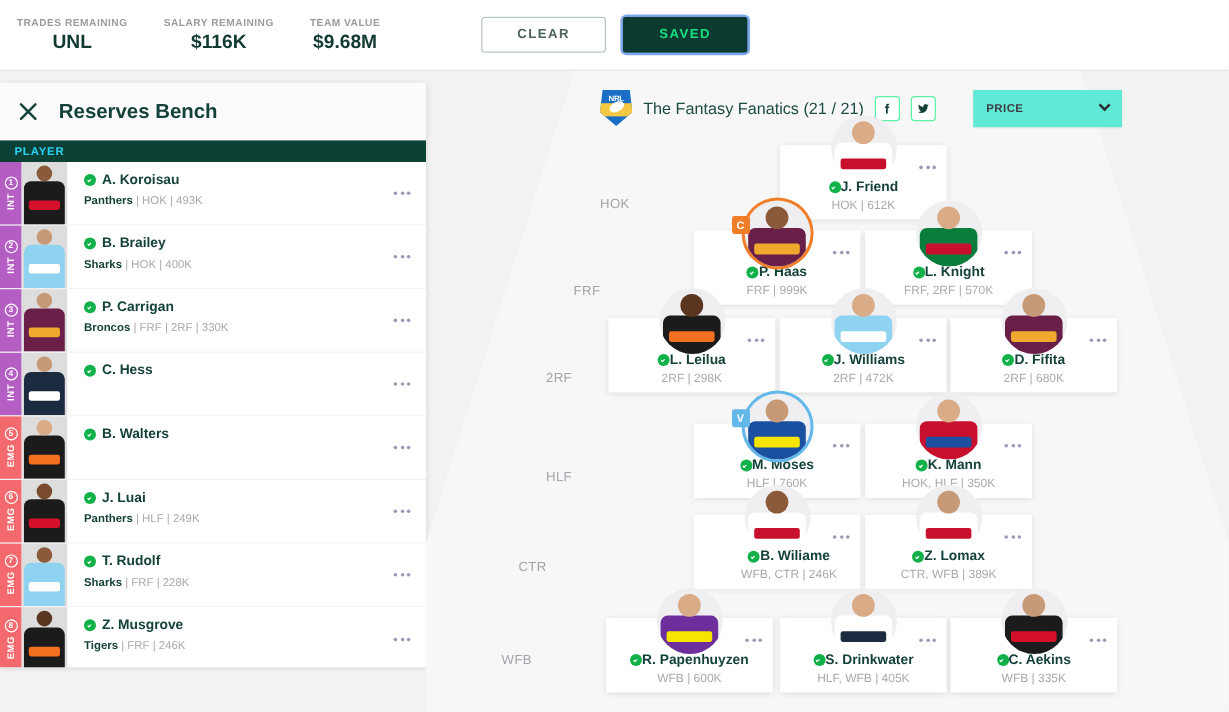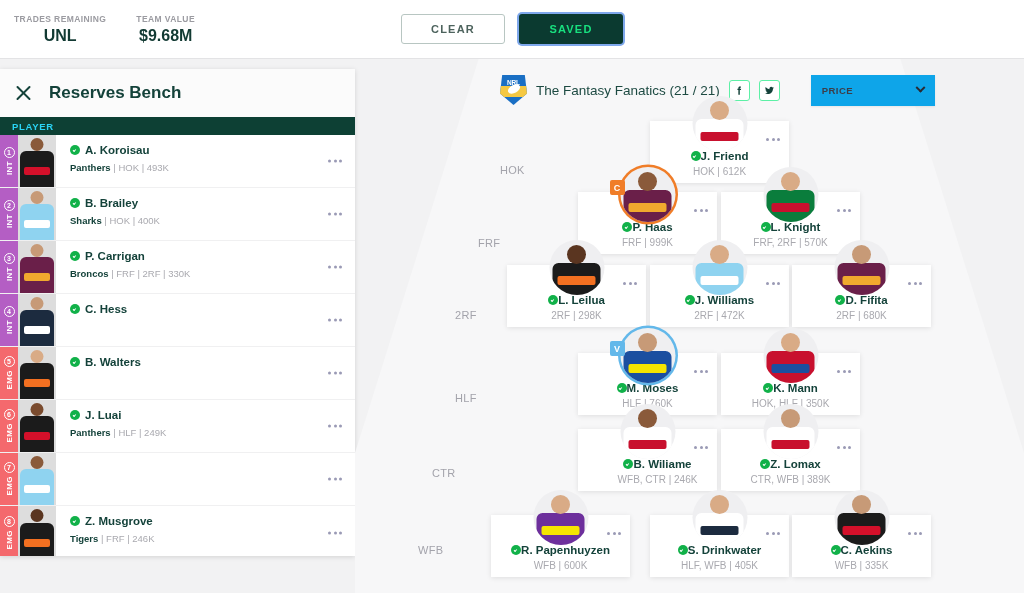--- a/index.html
+++ b/index.html
@@ -163,21 +163,21 @@
     font-size: 6.5px; font-weight: 700; color: #fff; letter-spacing: -.2px;
   }
   .team-name { font-size: 13.5px; color: #1d4a42; }
   .social {
     width: 21px; height: 21px; border: 1px solid #5df0a6; border-radius: 3px;
     background: #fff; display: flex; align-items: center; justify-content: center;
     cursor: pointer;
   }
   .social svg { width: 11px; height: 11px; fill: #14423a; }
   .price-select {
-    margin-left: 22px; width: 124px; height: 31px; background: #0ea5e9;
+    margin-left: 22px; width: 124px; height: 31px; background: #5eead4;
     display: flex; align-items: center; justify-content: space-between;
     padding: 0 11px; cursor: pointer; box-shadow: 0 1px 2px rgba(0,0,0,.07);
   }
   .price-select span {
     font-size: 9.5px; font-weight: 700; letter-spacing: .4px; color: #3d3d48;
   }
   .chev {
     width: 7px; height: 7px; border-right: 2px solid #2a2a33;
     border-bottom: 2px solid #2a2a33; transform: rotate(45deg) translate(-2px,-2px);
   }
@@ -227,20 +227,24 @@
 </head>
 <body>
 
 <div id="app">
 
   <div class="topbar">
     <div class="stats">
       <div class="stat">
         <div class="stat-label">TRADES REMAINING</div>
         <div class="stat-value">UNL</div>
+      </div>
+      <div class="stat">
+        <div class="stat-label">SALARY REMAINING</div>
+        <div class="stat-value">$116K</div>
       </div>
       <div class="stat">
         <div class="stat-label">TEAM VALUE</div>
         <div class="stat-value">$9.68M</div>
       </div>
     </div>
     <div class="topbar-actions">
       <div class="btn btn-clear">CLEAR</div>
       <div class="btn btn-saved">SAVED</div>
     </div>
@@ -408,20 +412,27 @@
             <div class="slot-text">EMG</div>
             <div class="slot-num">7</div>
           </div>
           <div class="bench-avatar">
             <div class="jersey">
               <div class="torso" style="background:#8fd3f0"></div>
               <div class="band" style="background:#ffffff"></div>
               <div class="head" style="background:#8a5a3a"></div>
             </div>
           </div>
+          <div class="bench-info">
+            <div class="bench-name">
+              <span class="ok-dot"></span>
+              <span>T. Rudolf</span>
+            </div>
+            <div class="bench-meta"><b>Sharks</b><span> | FRF | 228K</span></div>
+          </div>
           <div class="dots">
             <i></i>
             <i></i>
             <i></i>
           </div>
         </div>
         <div class="bench-row">
           <div class="slot-tag emg">
             <div class="slot-text">EMG</div>
             <div class="slot-num">8</div>
@@ -669,21 +680,21 @@
             <i></i>
             <i></i>
             <i></i>
           </div>
           <div class="pname">
             <span class="ok-dot"></span>
             <span>Z. Lomax</span>
           </div>
           <div class="pmeta">CTR, WFB | 389K</div>
         </div>
-        <div class="pcard" style="left: 136px; top: 456px;">
+        <div class="pcard" style="left: 150px; top: 456px;">
           <div class="avatar">
             <div class="jersey">
               <div class="torso" style="background:#6d2f9c"></div>
               <div class="band" style="background:#f6e500"></div>
               <div class="head" style="background:#d9ab86"></div>
             </div>
           </div>
           <div class="pdots">
             <i></i>
             <i></i>

